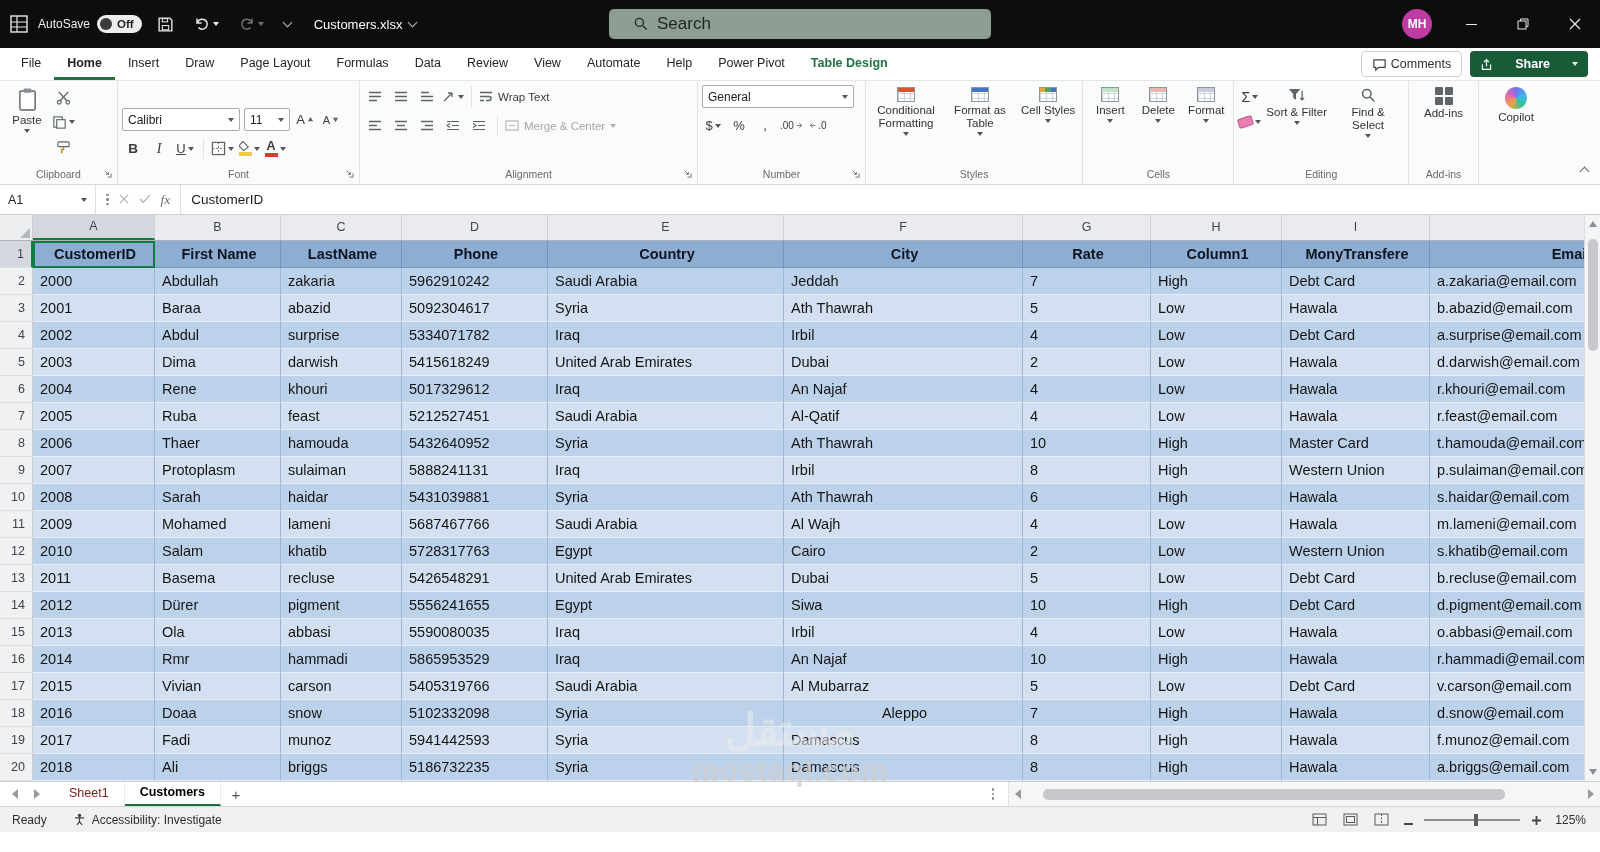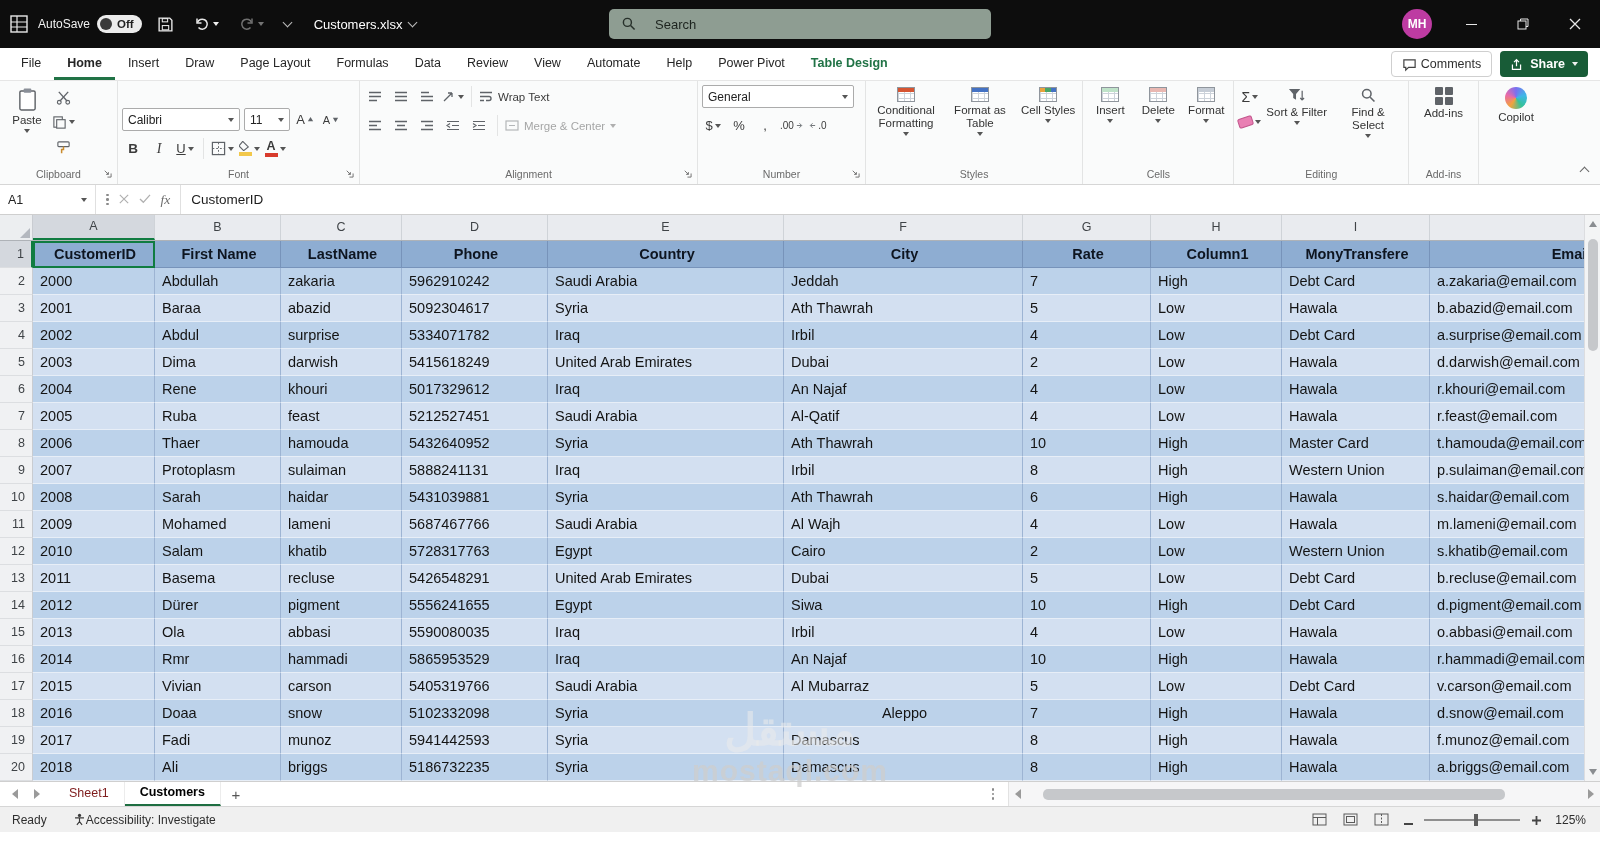--- a/index.html
+++ b/index.html
@@ -10,35 +10,35 @@
   .titlebar{height:48px;background:#0d0d0d;display:flex;align-items:center;color:#e9e9e9;position:relative;flex:0 0 48px;}
   .tb-left{display:flex;align-items:center;gap:10px;padding-left:10px;}
   .app-logo{display:flex;align-items:center;}
   .autosave{display:flex;align-items:center;gap:7px;font-size:12px;color:#f0f0f0;}
   .as-pill{background:#ececec;border-radius:10px;height:18px;display:flex;align-items:center;gap:5px;padding:2px 8px 2px 3px;color:#1f1f1f;font-size:11.5px;font-weight:700;}
   .as-knob{width:12px;height:12px;border-radius:50%;background:#3a3a3a;display:inline-block;}
   .tb-btn{display:flex;align-items:center;gap:3px;padding:4px 5px;border-radius:3px;cursor:default;}
   .dis{opacity:.45;}
   .tb-title{display:flex;align-items:center;gap:6px;font-size:13px;color:#fff;margin-left:8px;}
   .chev{width:7px;height:7px;border-right:1.4px solid #bdbdbd;border-bottom:1.4px solid #bdbdbd;transform:rotate(45deg);display:inline-block;margin-top:-3px;}
-  .tb-search{position:absolute;left:50%;top:9px;transform:translateX(-50%);width:382px;height:30px;background:#8e9d92;border-radius:5px;display:flex;align-items:center;gap:18px;padding-left:12px;color:#1d241f;font-size:13px;}
+  .tb-search{position:absolute;left:50%;top:9px;transform:translateX(-50%);width:382px;height:30px;background:#8e9d92;border-radius:5px;display:flex;align-items:center;gap:8px;padding-left:24px;color:#1d241f;font-size:17px;}
   .tb-right{margin-left:auto;display:flex;align-items:center;gap:6px;padding-right:2px;}
   .avatar{width:30px;height:30px;border-radius:50%;background:#bd3ba2;color:#fff;font-size:12px;font-weight:700;display:flex;align-items:center;justify-content:center;margin-right:10px;}
   .winbtn{width:46px;height:48px;display:flex;align-items:center;justify-content:center;}
   .minbar{width:11px;border-top:1.4px solid #e8e8e8;display:inline-block;}
 
   
   .tabrow{height:33px;background:#fff;display:flex;align-items:stretch;border-bottom:1px solid #e6e6e6;flex:0 0 33px;}
   .rtab-list{display:flex;align-items:stretch;padding-left:8px;}
   .rtab{padding:0 13px;line-height:31px;font-size:12.5px;color:#262626;white-space:nowrap;cursor:default;}
   .rtab.active{font-weight:700;box-shadow:inset 0 -3px 0 #217346;}
   .rtab.ctx{color:#217346;font-weight:600;}
   .tabrow-right{margin-left:auto;display:flex;align-items:center;gap:8px;padding-right:12px;}
   .comments-btn{display:flex;align-items:center;gap:4px;border:1px solid #cfcfcf;background:#fff;border-radius:4px;height:26px;padding:0 10px;font-size:12.5px;color:#2f2f2f;}
-  .share-btn{display:flex;align-items:center;gap:7px;background:#185c37;color:#fff;border:none;border-radius:4px;height:26px;padding:0 10px;font-size:12.5px;font-weight:600;}
+  .share-btn{display:flex;align-items:center;gap:22px;background:#185c37;color:#fff;border:none;border-radius:4px;height:26px;padding:0 10px;font-size:12.5px;font-weight:600;}
 
   
   .ribbon{height:104px;background:#fafbfb;display:flex;align-items:stretch;border-bottom:1px solid #d6d6d6;position:relative;flex:0 0 104px;}
   .rgroup{display:flex;flex-direction:column;border-right:1px solid #e3e4e4;padding:3px 4px 0 4px;position:relative;}
   .g-body{flex:1;display:flex;align-items:flex-start;gap:2px;}
   .g-label{height:17px;font-size:10.5px;color:#6a6a6a;text-align:center;line-height:15px;position:relative;}
   .launcher{position:absolute;right:1px;bottom:2px;}
   .bigbtn{display:flex;flex-direction:column;align-items:center;gap:2px;padding:3px 3px;font-size:11.5px;color:#333;line-height:1.12;text-align:center;min-width:46px;}
   .bigbtn .bl{max-width:66px;}
   .colstack{display:flex;flex-direction:column;gap:3px;padding-top:2px;}
@@ -117,21 +117,21 @@
   .stab.active{font-weight:700;color:#000;border-bottom:2px solid #1e6e41;background:#fff;line-height:21px;}
   .addsheet{width:30px;display:flex;align-items:center;justify-content:center;font-size:15px;color:#555;}
   .sb-kebab{margin-left:auto;display:flex;align-items:center;padding:0 14px;}
   .hscroll{width:592px;display:flex;align-items:center;gap:6px;padding:0 6px;background:#f6f6f7;border-left:1px solid #e2e2e2;}
   .htrack{flex:1;height:11px;position:relative;}
   .hthumb{position:absolute;left:16px;top:0;height:11px;width:462px;background:#c6c8cb;border-radius:5px;}
 
   
   .statusbar{height:26px;flex:0 0 26px;background:#f0f0f0;border-top:1px solid #d6d6d6;display:flex;align-items:center;font-size:12px;color:#2e2e2e;}
   .sb-ready{padding:0 14px 0 12px;}
-  .sb-access{display:flex;align-items:center;padding:0 12px;}
+  .sb-access{display:flex;align-items:center;gap:6px;padding:0 12px;}
   .sb-right{margin-left:auto;display:flex;align-items:center;gap:9px;padding-right:14px;}
   .viewic{display:flex;align-items:center;justify-content:center;width:22px;height:20px;}
   .zoomtrack{width:96px;height:2px;background:#8f8f8f;position:relative;}
   .zoomknob{position:absolute;left:52%;top:-5px;width:4px;height:12px;background:#5c5c5c;}
   .zsign{font-size:14px;color:#444;width:14px;text-align:center;}
   .zoompct{min-width:34px;text-align:right;}
   .filler{flex:1;background:#fff;}
 </style>
 </head>
 <body>

